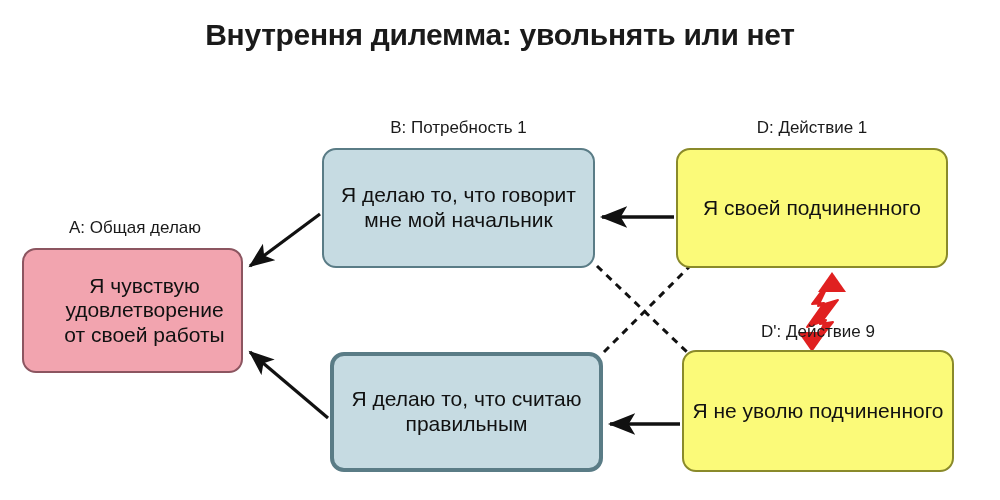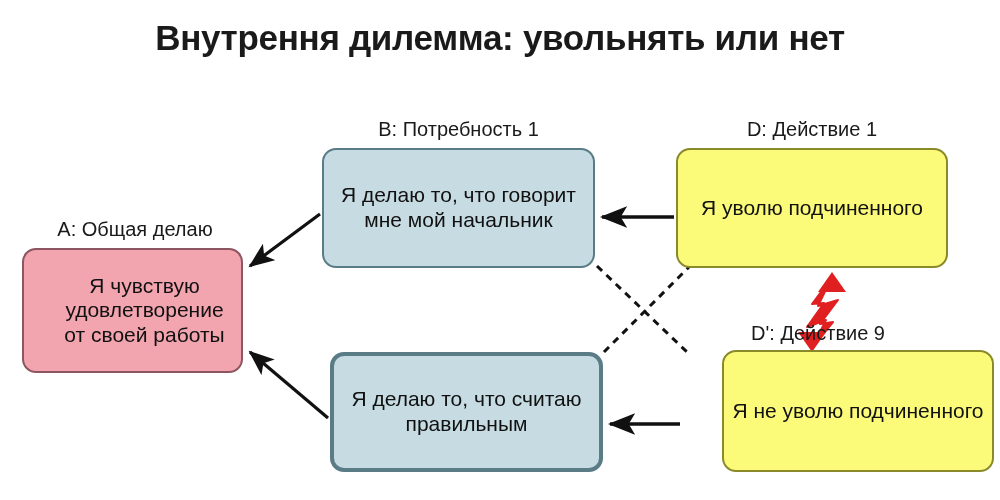--- a/index.html
+++ b/index.html
@@ -16,29 +16,29 @@
     height: 500px;
     background: #ffffff;
     overflow: hidden;
   }
   #title {
     position: absolute;
     left: 0;
     top: 18px;
     width: 1000px;
     text-align: center;
-    font-size: 35px;
+    font-size: 30px;
     font-weight: bold;
     color: #1a1a1a;
     letter-spacing: -0.3px;
     white-space: nowrap;
   }
   .caption {
     position: absolute;
-    font-size: 20px;
+    font-size: 17px;
     color: #1a1a1a;
     text-align: center;
     white-space: nowrap;
   }
   .node {
     position: absolute;
     box-sizing: border-box;
     border-radius: 14px;
     display: flex;
     align-items: center;
@@ -140,19 +140,19 @@
   <div class="node" id="node-a" style="background: rgb(242, 164, 175); border-color: rgb(140, 85, 96); padding-left: 32px;">
     <span class="txt">Я чувствую удовлетворение от своей работы</span>
   </div>
   <div class="node" id="node-b" style="background: rgb(198, 219, 226); border-color: rgb(90, 124, 134);">
     <span class="txt">Я делаю то, что говорит мне мой начальник</span>
   </div>
   <div class="node" id="node-c" style="background: rgb(198, 219, 226); border-color: rgb(90, 124, 134);">
     <span class="txt">Я делаю то, что считаю правильным</span>
   </div>
   <div class="node" id="node-d" style="background: rgb(251, 250, 121); border-color: rgb(138, 138, 42);">
-    <span class="txt">Я уволю подчиненного</span>
+    <span class="txt">Я своей подчиненного</span>
   </div>
-  <div class="node" id="node-dp" style="background: rgb(251, 250, 121); border-color: rgb(138, 138, 42); margin-left: 40px;">
+  <div class="node" id="node-dp" style="background: rgb(251, 250, 121); border-color: rgb(138, 138, 42);">
     <span class="txt">Я не уволю подчиненного</span>
   </div>
 
 </div>
 
 </body></html>

